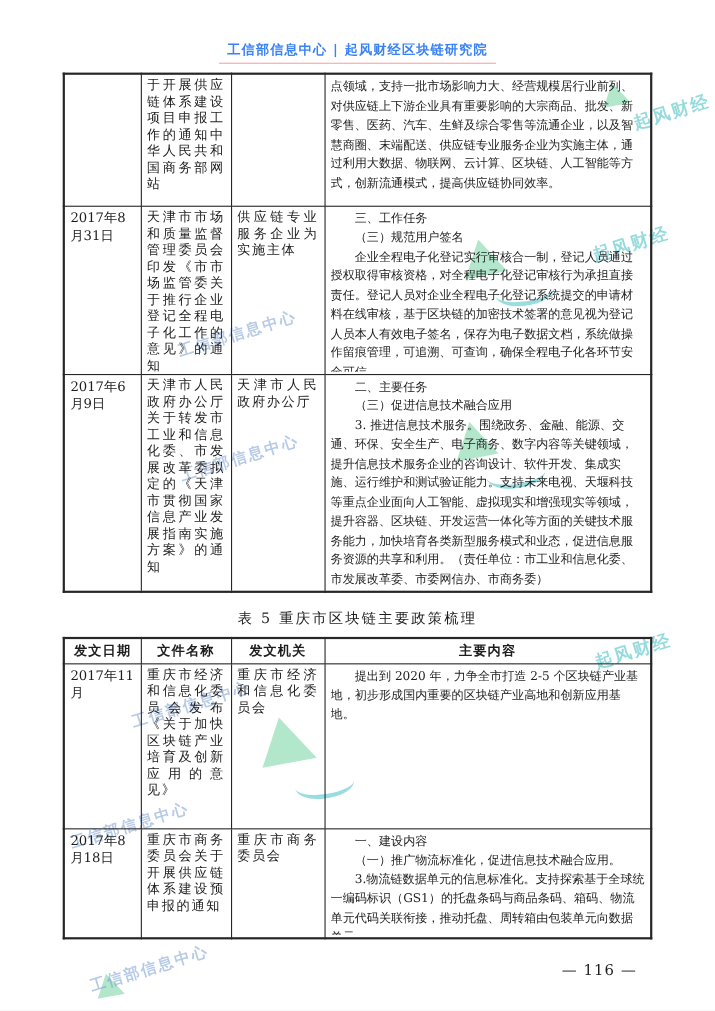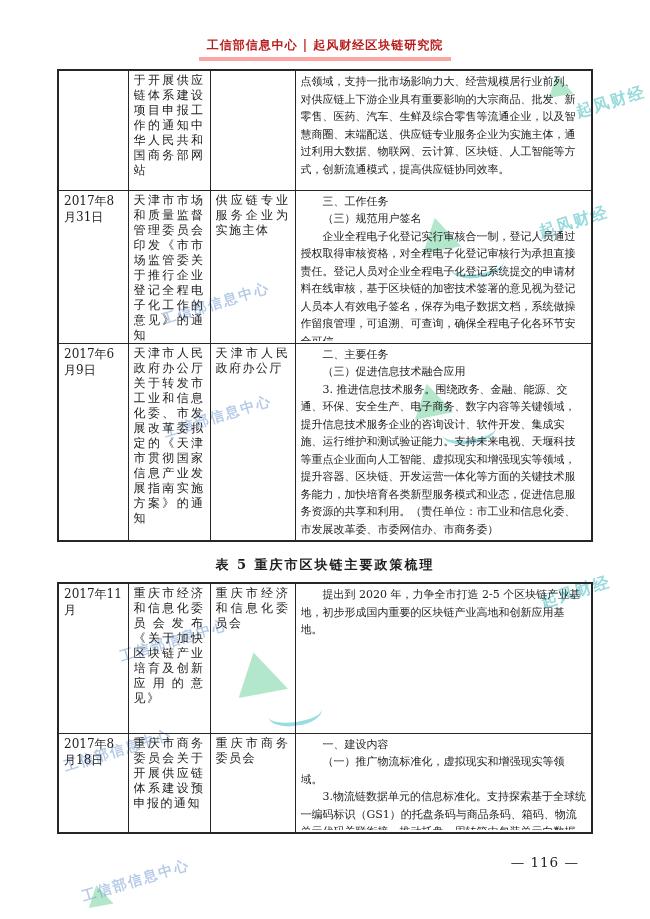--- a/index.html
+++ b/index.html
@@ -6,40 +6,40 @@
   .page{
     position:relative;width:650px;height:919px;margin:0 auto;
     background:#ffffff;overflow:hidden;
     font-family:"DejaVu Serif","Liberation Serif",serif;
     color:#1d1d1d;
   }
   .content{position:relative;margin:0 57px;width:536px;z-index:2;}
   
   .header{text-align:center;padding-top:34px;}
   .header-text{
-    display:inline-block;border-bottom:4px solid #fca5a5;
-    padding:0 8px 3px;font-weight:bold;font-size:12px;letter-spacing:1px;color:#b91c1c;
+    display:inline-block;border-bottom:1px solid #fca5a5;
+    padding:0 8px 3px;font-weight:bold;font-size:12px;letter-spacing:1px;color:#3b82f6;
   }
   
   table{width:536px;border-collapse:collapse;table-layout:fixed;border:2px solid #262626;margin-top:8px;}
   td{border:1px solid #262626;vertical-align:top;padding:2px 5px;}
   .c-date{width:70px;} .c-doc{width:82px;} .c-agency{width:85px;}
   .date-cell{font-size:12px;line-height:16px;}
   .doc-cell,.agency-cell{font-size:12px;line-height:15px;letter-spacing:1.5px;text-align:justify;}
   .content-cell{font-size:11px;line-height:17.5px;}
   .para{margin:0;text-indent:2em;}
   .para.no-indent{text-indent:0;}
   .box{overflow:hidden;}
   .bh-a{max-height:112px;} .bh-b{max-height:148px;} .bh-c{max-height:195px;}
   .bh-d{max-height:144px;} .bh-e{max-height:94px;}
   tr.r-a{height:120px;} tr.r-b{height:152px;} tr.r-c{height:158px;}
   tr.r-h{height:23px;} tr.r-d{height:150px;} tr.r-e{height:99px;}
   .th{font-weight:bold;text-align:center;font-size:12px;vertical-align:middle;padding:1px 2px;letter-spacing:1px;}
   
-  .table-title{text-align:center;font-weight:bold;font-size:13px;letter-spacing:2px;margin:14px 0 2px;}
+  .table-title{text-align:center;font-weight:normal;font-size:13px;letter-spacing:2px;margin:14px 0 2px;}
   
   .page-number{text-align:right;padding-right:14px;margin-top:20px;font-size:13.5px;letter-spacing:1px;}
   
   .wm-layer{position:absolute;inset:0;z-index:1;pointer-events:none;}
   .wm{position:absolute;font-family:"DejaVu Sans","Liberation Sans",sans-serif;font-weight:bold;white-space:nowrap;}
   .wm-brand{color:#2fb7bd;opacity:.5;font-size:16px;letter-spacing:2px;transform:rotate(-17deg);}
   .wm-org{color:#6f97cf;opacity:.5;font-size:14px;letter-spacing:2px;transform:rotate(-17deg);}
   .tri{
     position:absolute;width:0;height:0;border-style:solid;opacity:.45;
     border-color:transparent transparent transparent #57c98f;
@@ -149,20 +149,26 @@
     <div class="table-title">表 5 重庆市区块链主要政策梳理</div>
 
     <table>
       <colgroup>
           <col class="c-date">
           <col class="c-doc">
           <col class="c-agency">
           <col>
         </colgroup>
       <tbody>
+          <tr class="r-h">
+        <td class="th">发文日期</td>
+        <td class="th">文件名称</td>
+        <td class="th">发文机关</td>
+        <td class="th">主要内容</td>
+      </tr>
       <tr class="r-d">
         <td class="date-cell">
               <div class="box bh-d">2017年11月</div>
             </td>
         <td class="doc-cell">
               <div class="box bh-d">重庆市经济和信息化委员会发布《关于加快区块链产业培育及创新应用的意见》</div>
             </td>
         <td class="agency-cell">
               <div class="box bh-d">重庆市经济和信息化委员会</div>
             </td>
@@ -178,21 +184,21 @@
             </td>
         <td class="doc-cell">
               <div class="box bh-e">重庆市商务委员会关于开展供应链体系建设预申报的通知</div>
             </td>
         <td class="agency-cell">
               <div class="box bh-e">重庆市商务委员会</div>
             </td>
         <td class="content-cell">
           <div class="box bh-e">
             <p class="para">一、建设内容</p>
-            <p class="para">（一）推广物流标准化，虚拟现实和增强现实等领域。</p>
+            <p class="para">（一）推广物流标准化，促进信息技术融合应用。</p>
             <p class="para">3.物流链数据单元的信息标准化。支持探索基于全球统一编码标识（GS1）的托盘条码与商品条码、箱码、物流单元代码关联衔接，推动托盘、周转箱由包装单元向数据单元</p>
           </div>
         </td>
       </tr>
     </tbody>
       </table>
 
     <div class="page-number">— 116 —</div>
 
   </div>

